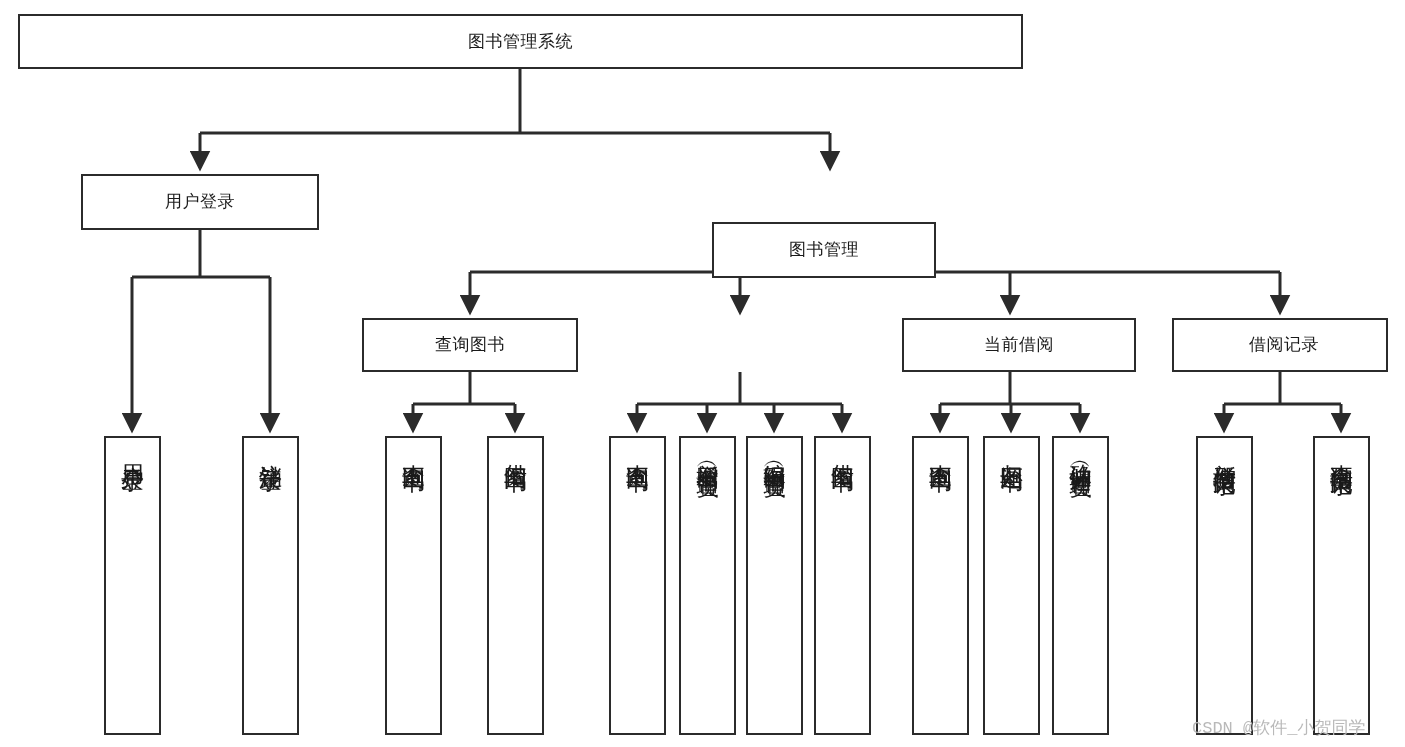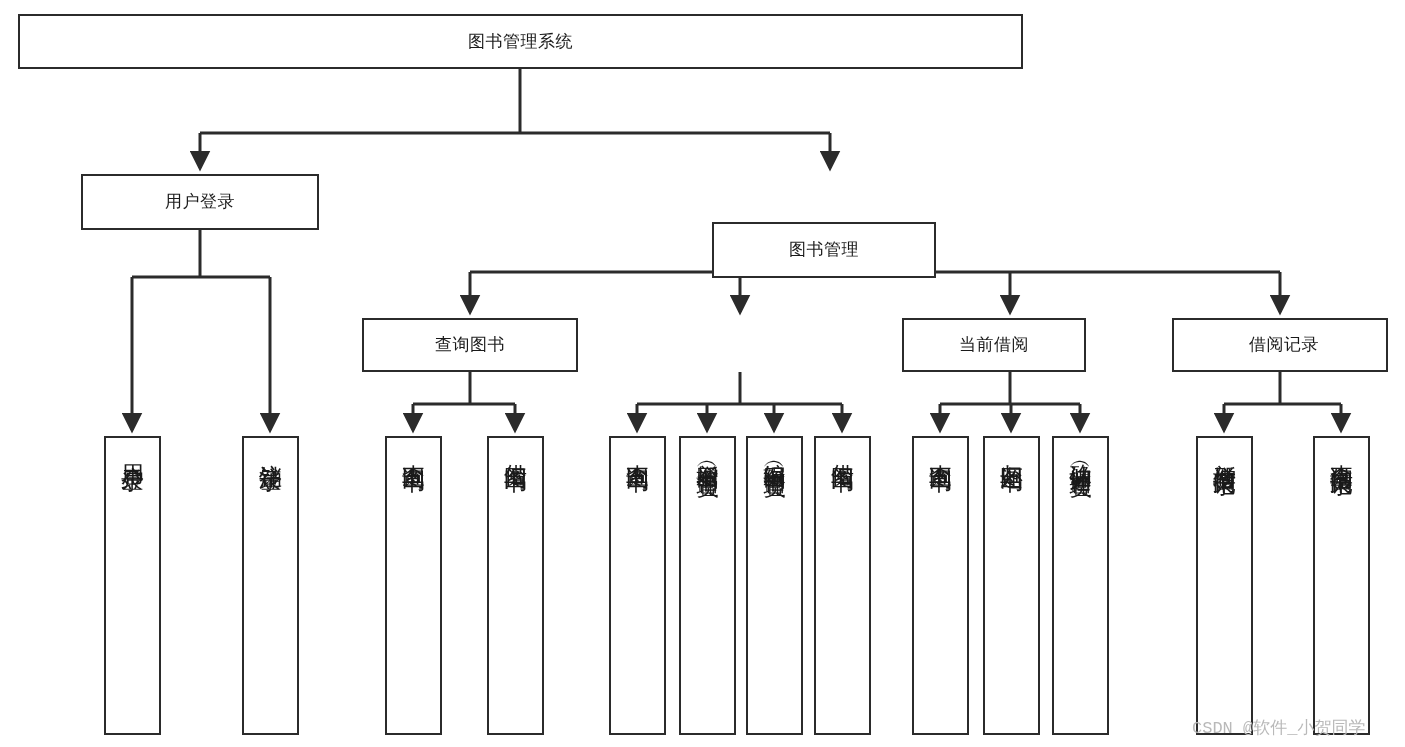--- a/index.html
+++ b/index.html
@@ -138,21 +138,21 @@
   <div class="node horiz" style="left:81px; top:174px; width:238px; height:56px;">
     <span class="label">用户登录</span>
   </div>
   <div class="node horiz" style="left:712px; top:174px; width:224px; height:56px;margin-top:48px;">
     <span class="label">图书管理</span>
   </div>
 
   <div class="node horiz" style="left:362px; top:318px; width:216px; height:54px;">
     <span class="label">查询图书</span>
   </div>
-  <div class="node horiz" style="left:902px; top:318px; width:184px; height:54px;">
+  <div class="node horiz" style="left:902px; top:318px; width:234px; height:54px;">
     <span class="label">当前借阅</span>
   </div>
   <div class="node horiz" style="left:1172px; top:318px; width:216px; height:54px;padding-left:8px;">
     <span class="label">借阅记录</span>
   </div>
 
   <div class="node vert" style="left:104px; top:436px; width:57px; height:299px;">
     <span class="label">用户登录</span>
   </div>
   <div class="node vert" style="left:242px; top:436px; width:57px; height:299px;">

